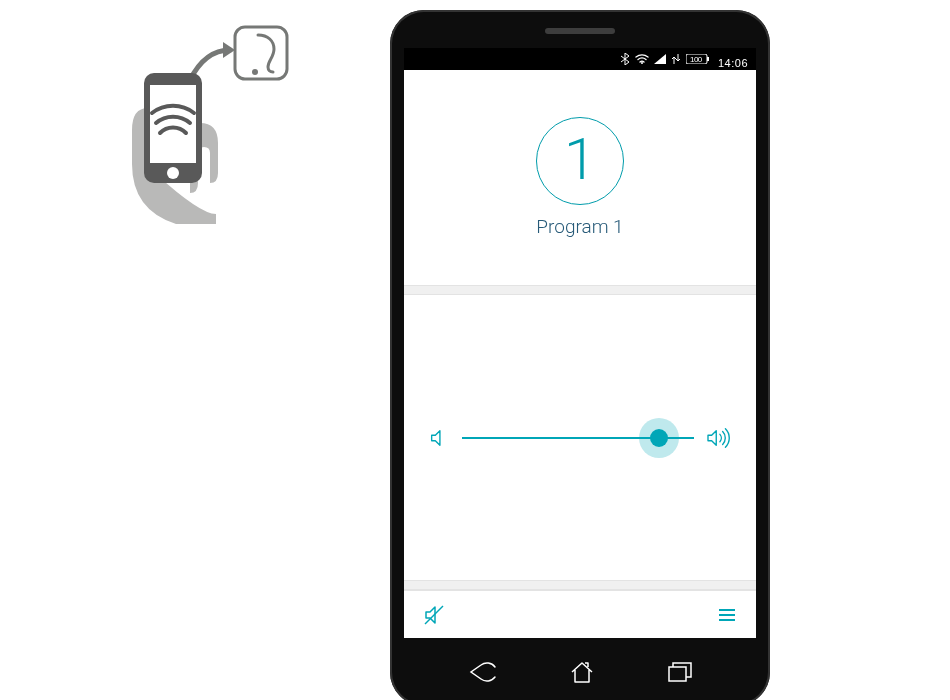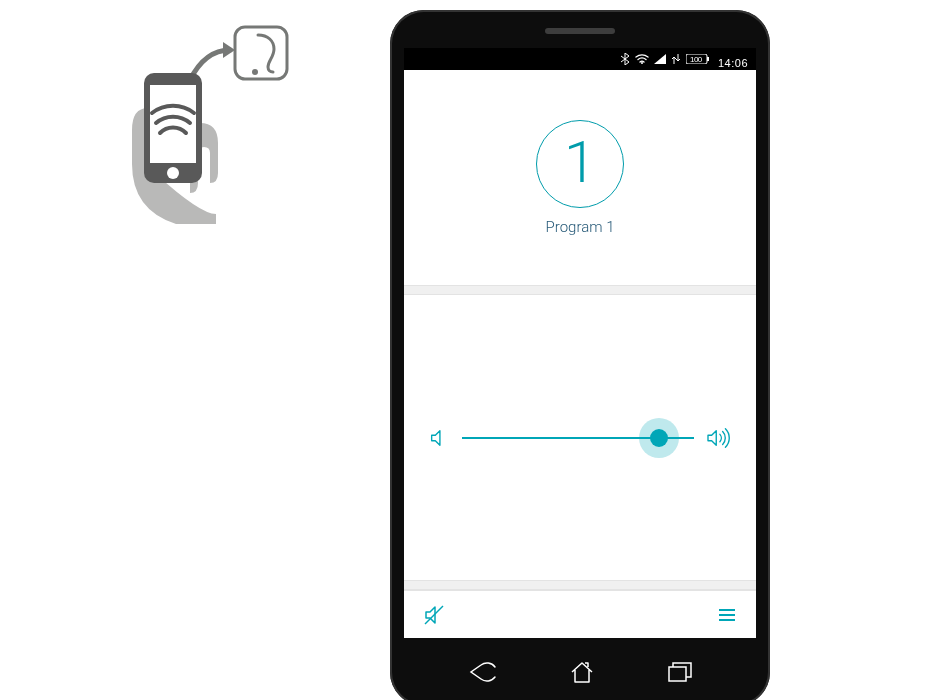--- a/index.html
+++ b/index.html
@@ -85,21 +85,21 @@
       align-items: center;
       justify-content: center;
       color: #009cab;
       font-size: 58px;
       font-weight: 300;
       line-height: 1;
       padding-bottom: 4px;
     }
     .program-label {
       color: #275a78;
-      font-size: 15px;
+      font-size: 19px;
       font-weight: 300;
     }
     .divider-gap {
       height: 10px;
       background: #f0f0f0;
       border-top: 1px solid #e3e3e3;
       border-bottom: 1px solid #e3e3e3;
     }
     .volume-section {
       flex: 1;

